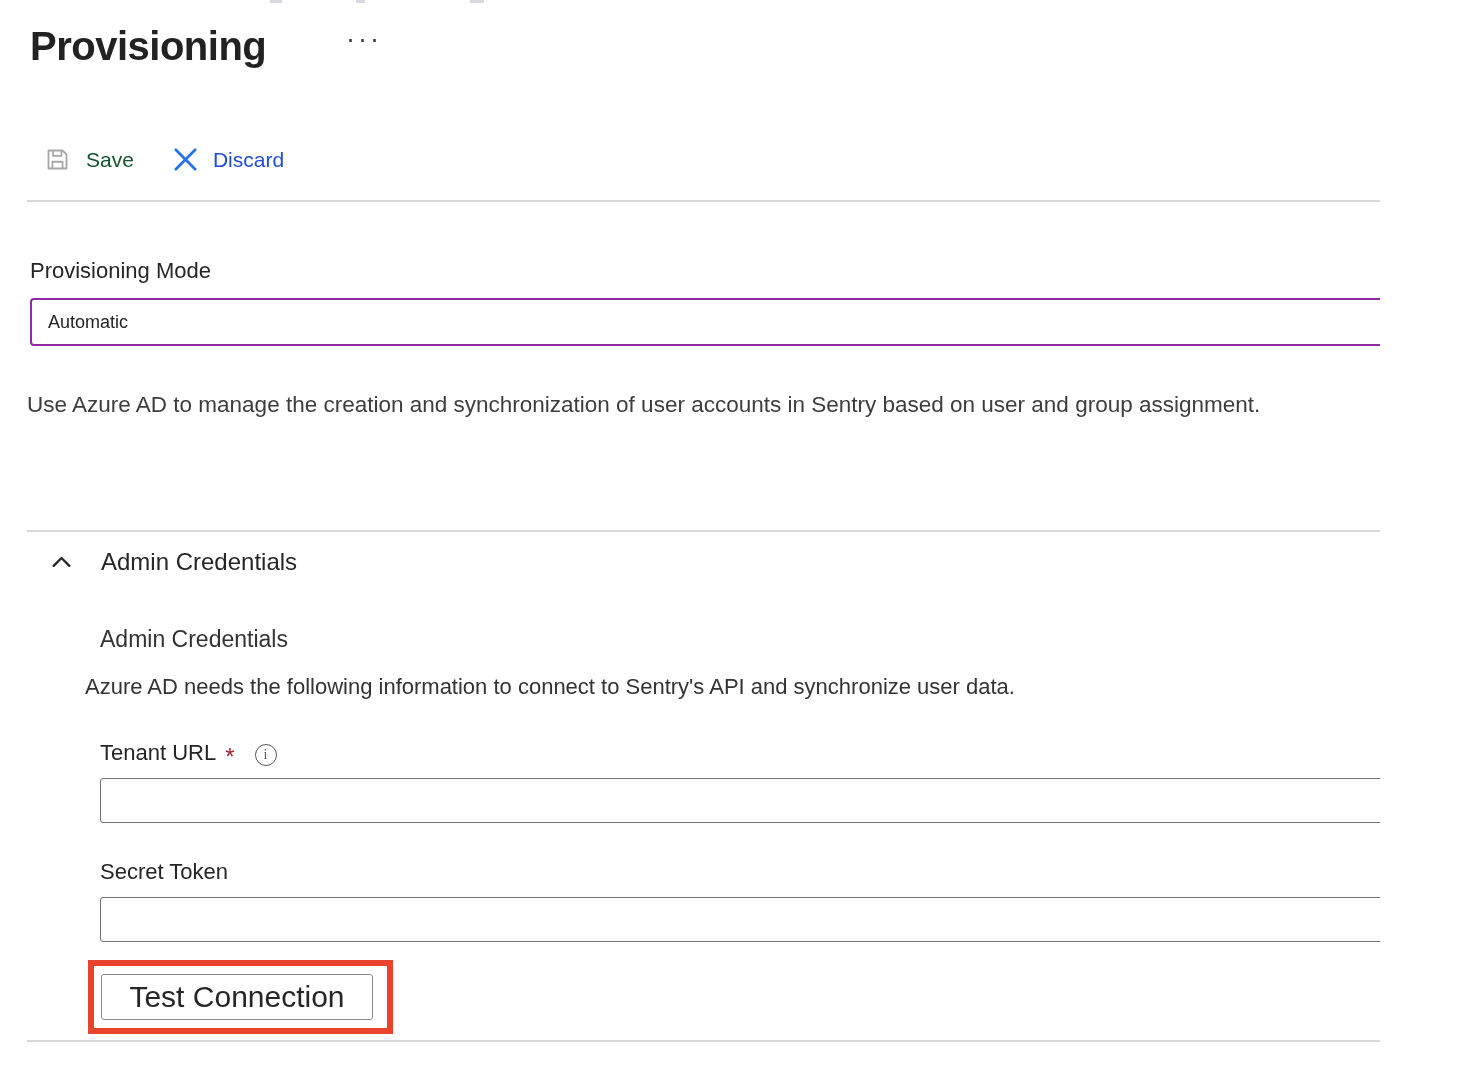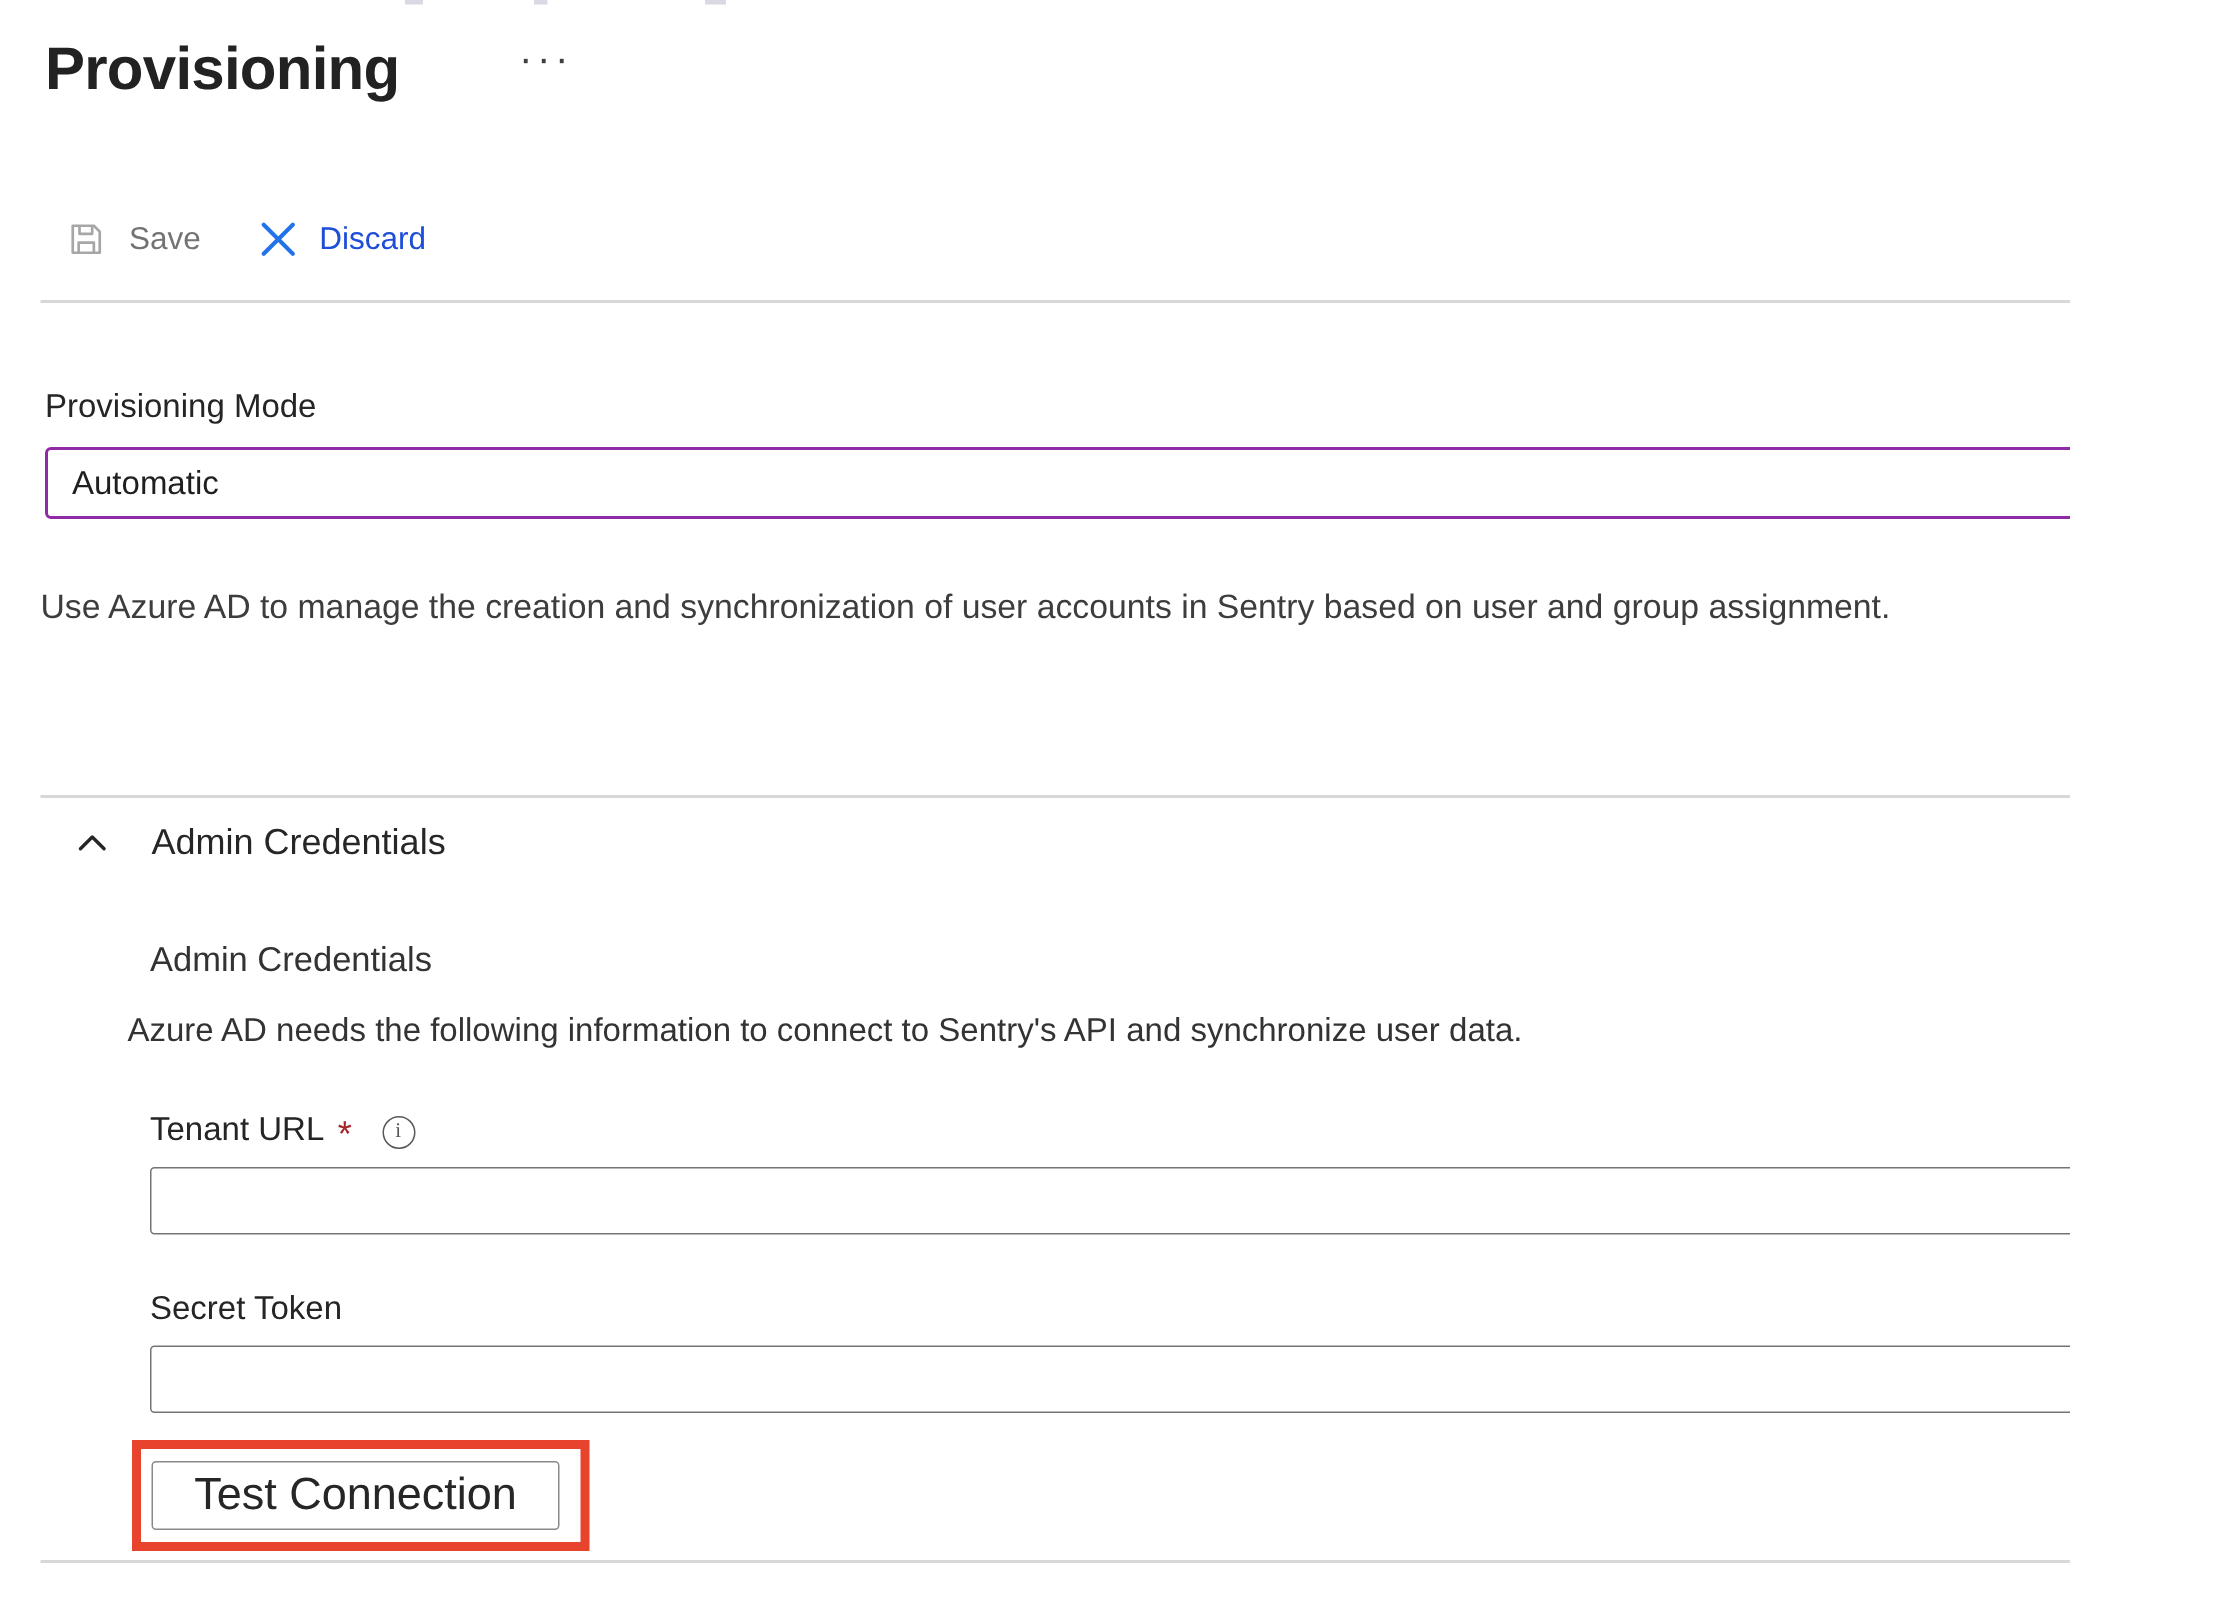--- a/index.html
+++ b/index.html
@@ -11,34 +11,34 @@
   .remnant { position:absolute; top:0; height:3px; background:#c3c5d4; opacity:.65; }
 
   .title { position:absolute; left:30px; top:24px; font-size:40px; font-weight:700;
            letter-spacing:-.5px; color:#222; }
   .more-options { position:absolute; left:346px; top:26px; font-size:27px; letter-spacing:3px;
                   color:#3f3f3f; cursor:pointer; line-height:1; }
 
   .toolbar { position:absolute; left:44px; top:144px; display:flex; align-items:center; gap:36px; }
   .tb-btn { display:flex; align-items:center; gap:15px; font-size:21px; cursor:pointer;
             background:none; border:none; font-family:inherit; }
-  .tb-btn.save  { color:#737373; cursor:default; }
+  .tb-btn.save  { color:#14532d; cursor:default; }
   .tb-btn.discard { color:#1d4ed8;gap:12px; }
 
   .divider { position:absolute; background:#d8d8d8; height:2px; }
   .div-top     { left:27px; right:0; top:200px; }
   .div-section { left:27px; width:1401px; top:530px; }
   .div-bottom  { left:27px; width:1401px; top:1040px; }
 
   .pm-label { position:absolute; left:30px; top:258px; font-size:22px; color:#252525; }
   .select { position:absolute; left:30px; top:298px; width:1397px; height:48px;
             border:2.5px solid #8F2BA6; border-radius:4px; background:#fff;
             display:flex; align-items:center; justify-content:space-between;
             padding:0 20px 0 16px; cursor:pointer; }
-  .select-value { font-size:22px; color:#1f1f1f; }
+  .select-value { font-size:18px; color:#1f1f1f; }
 
   .intro { position:absolute; left:27px; top:384px; width:1310px;
            font-size:22.5px; line-height:41px; color:#3d3d3d; }
 
   .section-header { position:absolute; left:48px; top:548px; display:flex; align-items:center;
                     gap:26px; cursor:pointer; background:none; border:none; font-family:inherit; }
   .section-title { font-size:24px; color:#262626; }
 
   .ac-heading { position:absolute; left:100px; top:626px; font-size:23px; color:#333; }
   .ac-desc    { position:absolute; left:85px; top:674px; font-size:22px; color:#333; }

